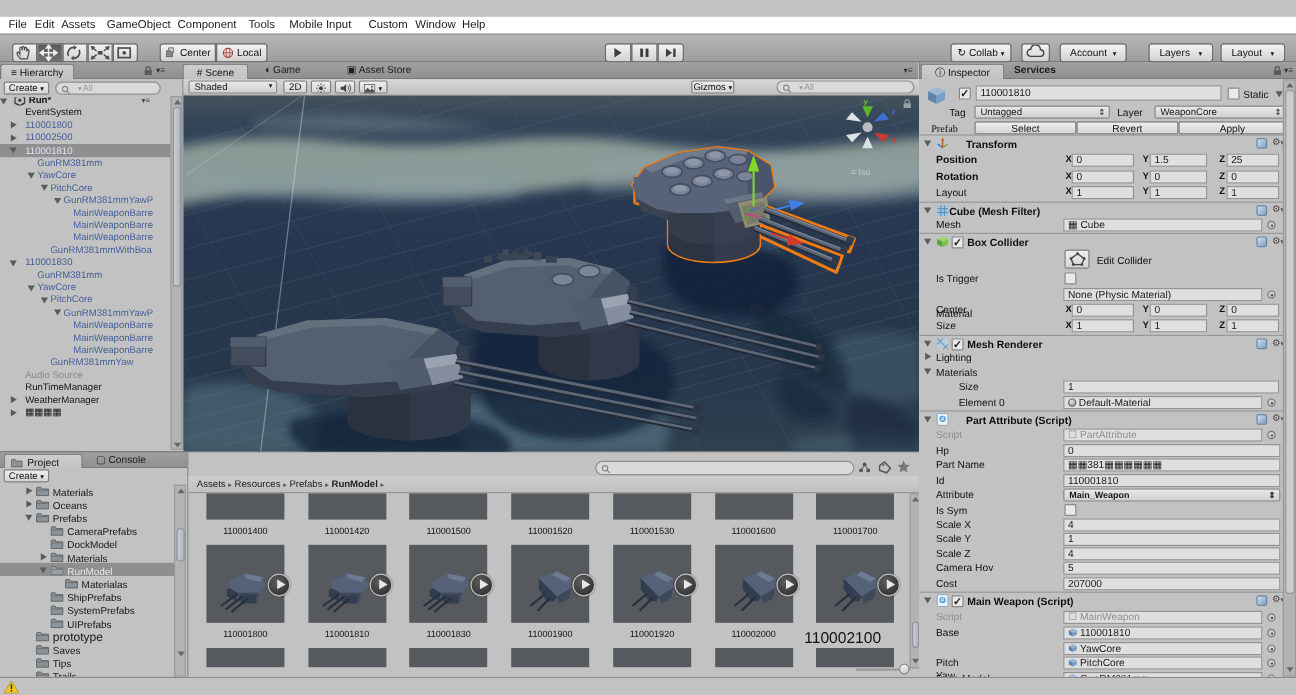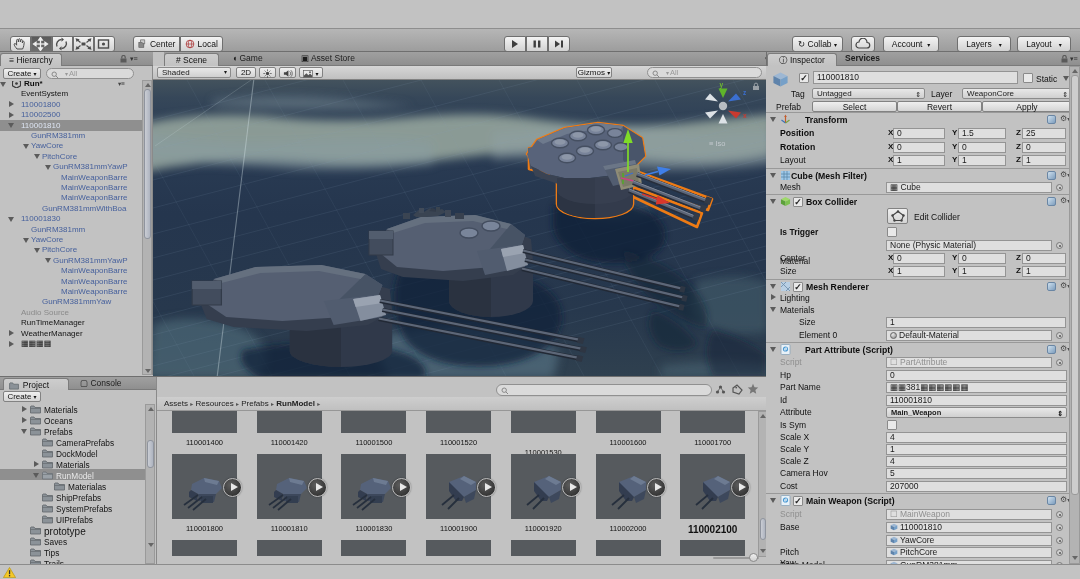--- a/index.html
+++ b/index.html
@@ -35,20 +35,32 @@
 .row-sel{position:absolute;background:#8f8f8f;}
 .tree{position:absolute;font-size:8px;color:#141414;white-space:nowrap;}
 .scrollv{position:absolute;background:#b3b3b3;border:1px solid #9a9a9a;}
 .thumbv{position:absolute;background:linear-gradient(90deg,#cacdd4,#aeb4c0);border:1px solid #8f949e;border-radius:3px;}
 .sarr{position:absolute;width:0;height:0;}
 </style></head>
 <body>
 <div id="app">
 
 
+<div class="abs" id="menubar">
+  <div class="menu" style="left:7px">File</div>
+  <div class="menu" style="left:29px">Edit</div>
+  <div class="menu" style="left:51px">Assets</div>
+  <div class="menu" style="left:89px">GameObject</div>
+  <div class="menu" style="left:148px">Component</div>
+  <div class="menu" style="left:207px">Tools</div>
+  <div class="menu" style="left:241px">Mobile Input</div>
+  <div class="menu" style="left:307px">Custom</div>
+  <div class="menu" style="left:346px">Window</div>
+  <div class="menu" style="left:385px">Help</div>
+</div>
 
 <div class="abs" id="toolbar">
   <div class="tbtn" style="left:10px;width:21px;border-radius:3px 0 0 3px;">
     <svg width="17" height="14" viewBox="0 0 17 14" style="margin-top:0px">
           <path d="M6 12 C4.5 10 3 8.5 3.2 7.2 C3.4 6.2 4.5 6.3 5 7.2 L5.6 8.2 L5.6 3.4 C5.6 2 7 2 7.2 3.4 L7.4 5 L7.6 2.6 C7.8 1.3 9.1 1.4 9.2 2.7 L9.3 5 L9.8 3.2 C10.1 2 11.3 2.3 11.3 3.5 L11.3 6 L11.8 4.8 C12.2 3.8 13.3 4.2 13.2 5.3 C13 7.5 12.8 9.8 11.6 12 Z" fill="none" stroke="#4c4c4c" stroke-width="1"></path>
         </svg>
   </div>
   <div class="tbtn sel" style="left:31px;width:21px;">
     <svg width="17" height="14" viewBox="0 0 17 14">
           <g stroke="#eee" stroke-width="1.3" fill="#eee">
@@ -190,21 +202,21 @@
 <div class="tree" style="left:21px;top:247.6px;color:#141414;">WeatherManager</div>
 <div class="tri-r" style="left:9px;top:259.5px;"></div>
 <div class="tree" style="left:21px;top:258.0px;color:#141414;">▦▦▦▦</div>
       </div>
   <div class="scrollv" style="left:142px;top:14px;width:10px;height:295px;"></div>
   <div class="sarr" style="left:144.5px;top:17px;border-left:3px solid transparent;border-right:3px solid transparent;border-bottom:4px solid #666;"></div>
   <div class="sarr" style="left:144.5px;top:303px;border-left:3px solid transparent;border-right:3px solid transparent;border-top:4px solid #666;"></div>
   <div class="thumbv" style="left:143.5px;top:23px;width:7px;height:150px;"></div>
 </div>
 
-<div class="abs tabstrip" style="left:164px;top:52px;width:613px;height:14px;">
+<div class="abs tabstrip" style="left:152px;top:52px;width:613px;height:14px;">
   <div class="tab" style="left:0;width:55px;line-height:12px;"># Scene</div>
   <div class="tabi" style="left:68px;">◖ Game</div>
   <div class="tabi" style="left:137px;">▣ Asset Store</div>
   <div class="abs" style="left:601px;top:3px;font-size:7px;color:#333">▾≡</div>
 </div>
 <div class="abs" id="scene-tools" style="left:153px;top:66px;width:613px;height:14px;background:linear-gradient(#d6d6d6,#c0c0c0);border-bottom:1px solid #828282;">
   <div class="drop" style="left:4px;top:1px;width:74px;">Shaded <span style="position:absolute;right:3px;font-size:6px">▾</span></div>
   <div class="btn" style="left:83px;top:1px;width:20px;height:11px;line-height:10px;font-size:8px;">2D</div>
   <div class="btn" style="left:106px;top:1px;width:17px;height:11px;"><svg width="9" height="9" viewBox="0 0 12 12" style="margin-top:1px">
           <circle cx="6" cy="6" r="2.2" fill="#444"></circle>
@@ -569,21 +581,21 @@
   <div class="abs" id="grid" style="left:0;top:34px;width:601px;height:146px;overflow:hidden;">
         <div class="abs" style="left:15.0px;top:0.0px;width:65px;height:22px;background:#565a5e;"></div>
 <div class="abs" style="left:5.0px;top:27px;width:85px;text-align:center;font-size:7.5px;color:#111;">110001400</div>
 <div class="abs" style="left:99.7px;top:0.0px;width:65px;height:22px;background:#565a5e;"></div>
 <div class="abs" style="left:89.7px;top:27px;width:85px;text-align:center;font-size:7.5px;color:#111;">110001420</div>
 <div class="abs" style="left:184.4px;top:0.0px;width:65px;height:22px;background:#565a5e;"></div>
 <div class="abs" style="left:174.4px;top:27px;width:85px;text-align:center;font-size:7.5px;color:#111;">110001500</div>
 <div class="abs" style="left:269.1px;top:0.0px;width:65px;height:22px;background:#565a5e;"></div>
 <div class="abs" style="left:259.1px;top:27px;width:85px;text-align:center;font-size:7.5px;color:#111;">110001520</div>
 <div class="abs" style="left:353.8px;top:0.0px;width:65px;height:22px;background:#565a5e;"></div>
-<div class="abs" style="left:343.8px;top:27px;width:85px;text-align:center;font-size:7.5px;color:#111;margin-top:10px;">110001530</div>
+<div class="abs" style="left:343.8px;top:27px;width:85px;text-align:center;font-size:7.5px;color:#111;">110001530</div>
 <div class="abs" style="left:438.5px;top:0.0px;width:65px;height:22px;background:#565a5e;"></div>
 <div class="abs" style="left:428.5px;top:27px;width:85px;text-align:center;font-size:7.5px;color:#111;">110001600</div>
 <div class="abs" style="left:523.2px;top:0.0px;width:65px;height:22px;background:#565a5e;"></div>
 <div class="abs" style="left:513.2px;top:27px;width:85px;text-align:center;font-size:7.5px;color:#111;">110001700</div>
 <div class="abs" style="left:15.0px;top:43.0px;width:65px;height:65px;background:#565a5e;"><svg width="65" height="65" viewBox="0 0 65 65">
             <g>
               <polygon points="20,30 32,24 47,27 50,34 44,40 26,40 19,36" fill="#55627a"></polygon>
               <polygon points="19,36 26,40 25,47 17,43 17,38" fill="#333d50"></polygon>
               <polygon points="26,40 44,40 42,48 27,47" fill="#3d485c"></polygon>
               <polygon points="32,24 47,27 45,31 33,28" fill="#6d7b92"></polygon>
@@ -677,21 +689,21 @@
               <polygon points="23,28 23,37 30,47 36,47 38,43" fill="#333d50"></polygon>
               <polygon points="38,43 50,36 48,45 40,49" fill="#3d485c"></polygon>
               <polygon points="38,22 50,28 45,31 34,25" fill="#6d7b92"></polygon>
               <line x1="28" y1="41" x2="16" y2="51" stroke="#262f3d" stroke-width="1.8"></line>
               <line x1="33" y1="44" x2="22" y2="55" stroke="#262f3d" stroke-width="1.8"></line>
             </g>
           </svg></div>
 <div class="abs" style="left:574.2px;top:66.5px;width:19px;height:19px;border-radius:50%;background:radial-gradient(circle at 40% 35%,#5e5e5e,#262626);border:1.5px solid #bbb;box-shadow:0 0 1.5px rgba(0,0,0,.55);">
           <div style="position:absolute;left:7px;top:4.5px;width:0;height:0;border-left:7px solid #e8e8e8;border-top:4.5px solid transparent;border-bottom:4.5px solid transparent;"></div>
         </div>
-<div class="abs" style="left:513.2px;top:113px;width:85px;text-align:center;font-size:10px;color:#111;font-weight:bold;">110002100</div>
+<div class="abs" style="left:513.2px;top:113px;width:85px;font-size:13px;color:#111;">110002100</div>
 <div class="abs" style="left:15.0px;top:129.0px;width:65px;height:16px;background:#565a5e;"></div>
 <div class="abs" style="left:99.7px;top:129.0px;width:65px;height:16px;background:#565a5e;"></div>
 <div class="abs" style="left:184.4px;top:129.0px;width:65px;height:16px;background:#565a5e;"></div>
 <div class="abs" style="left:269.1px;top:129.0px;width:65px;height:16px;background:#565a5e;"></div>
 <div class="abs" style="left:353.8px;top:129.0px;width:65px;height:16px;background:#565a5e;"></div>
 <div class="abs" style="left:438.5px;top:129.0px;width:65px;height:16px;background:#565a5e;"></div>
 <div class="abs" style="left:523.2px;top:129.0px;width:65px;height:16px;background:#565a5e;"></div>
       </div>
   <div class="scrollv" style="left:601px;top:34px;width:9px;height:146px;"></div>
   <div class="sarr" style="left:603px;top:37px;border-left:3px solid transparent;border-right:3px solid transparent;border-bottom:4px solid #666;"></div>
@@ -718,21 +730,21 @@
       </svg>
 <div class="chk" style="left:33px;top:7px;">✓</div>
 <div class="field" style="left:47px;top:5px;width:205px;height:13px;line-height:11px;">110001810</div>
 <div class="chk" style="left:257px;top:7px;"></div>
 <div class="lbl" style="left:270px;top:8px;">Static</div>
 <div class="tri-d" style="left:297px;top:10px;"></div>
 <div class="lbl" style="left:25px;top:23px;">Tag</div>
 <div class="drop" style="left:46px;top:22px;width:113px;">Untagged<span style="position:absolute;right:3px;top:1px;font-size:7px;">⇕</span></div>
 <div class="lbl" style="left:165px;top:23px;">Layer</div>
 <div class="drop" style="left:196px;top:22px;width:110px;">WeaponCore<span style="position:absolute;right:3px;top:1px;font-size:7px;">⇕</span></div>
-<div class="lbl" style="left:10px;top:36px;">Prefab</div>
+<div class="lbl" style="left:10px;top:36px;font-family:Liberation Serif, serif;">Prefab</div>
 <div class="btn" style="left:46px;top:35px;width:85px;height:11px;line-height:10px;">Select</div>
 <div class="btn" style="left:131px;top:35px;width:85px;height:11px;line-height:10px;">Revert</div>
 <div class="btn" style="left:216px;top:35px;width:90px;height:11px;line-height:10px;">Apply</div>
 <div class="sep" style="left:0;top:46px;width:314px;background:#999;"></div>
 <div class="tri-d" style="left:4px;top:51px;"></div>
 <svg style="position:absolute;left:14px;top:48px" width="11" height="11" viewBox="0 0 11 11">
         <line x1="5.5" y1="9" x2="5.5" y2="2" stroke="#c35b2a" stroke-width="1.2"></line>
         <line x1="5.5" y1="9" x2="1.5" y2="6" stroke="#3f71b5" stroke-width="1.2"></line>
         <line x1="5.5" y1="9" x2="9.5" y2="6" stroke="#7aa23f" stroke-width="1.2"></line>
         <polygon points="5.5,0.5 4.2,3 6.8,3" fill="#c35b2a"></polygon>
@@ -786,21 +798,21 @@
 <div class="gear" style="left:294px;top:130px;">⚙<span style="font-size:6px">▾</span></div>
 <div class="btn" style="left:121px;top:142px;width:21px;height:16px;"><svg width="14" height="12" viewBox="0 0 14 12" style="margin-top:1px">
           <polygon points="7,1.5 12.5,5.5 10.5,10.5 3.5,10.5 1.5,5.5" fill="none" stroke="#444" stroke-width="1.1"></polygon>
           <circle cx="7" cy="1.5" r="1.2" fill="#444"></circle>
           <circle cx="12.5" cy="5.5" r="1.2" fill="#444"></circle>
           <circle cx="10.5" cy="10.5" r="1.2" fill="#444"></circle>
           <circle cx="3.5" cy="10.5" r="1.2" fill="#444"></circle>
           <circle cx="1.5" cy="5.5" r="1.2" fill="#444"></circle>
         </svg></div>
 <div class="lbl" style="left:148px;top:146px;">Edit Collider</div>
-<div class="lbl" style="left:14px;top:161px;font-weight:bold;">Is Trigger</div>
+<div class="lbl" style="left:14px;top:161px;">Is Trigger</div>
 <div class="chk" style="left:121px;top:161px;"></div>
 <div class="lbl" style="left:14px;top:190px;">Material</div>
 <div class="field" style="left:120px;top:174px;width:166px;">None (Physic Material)</div>
 <div class="pick" style="left:290px;top:176px;"></div>
 <div class="lbl" style="left:14px;top:187px;">Center</div>
 <div class="lbl" style="left:122px;top:187px;font-weight:bold;font-size:8px;">X</div>
 <div class="field" style="left:127px;top:187px;width:52px;">0</div>
 <div class="lbl" style="left:186px;top:187px;font-weight:bold;font-size:8px;">Y</div>
 <div class="field" style="left:192px;top:187px;width:48px;">0</div>
 <div class="lbl" style="left:250px;top:187px;font-weight:bold;font-size:8px;">Z</div>

